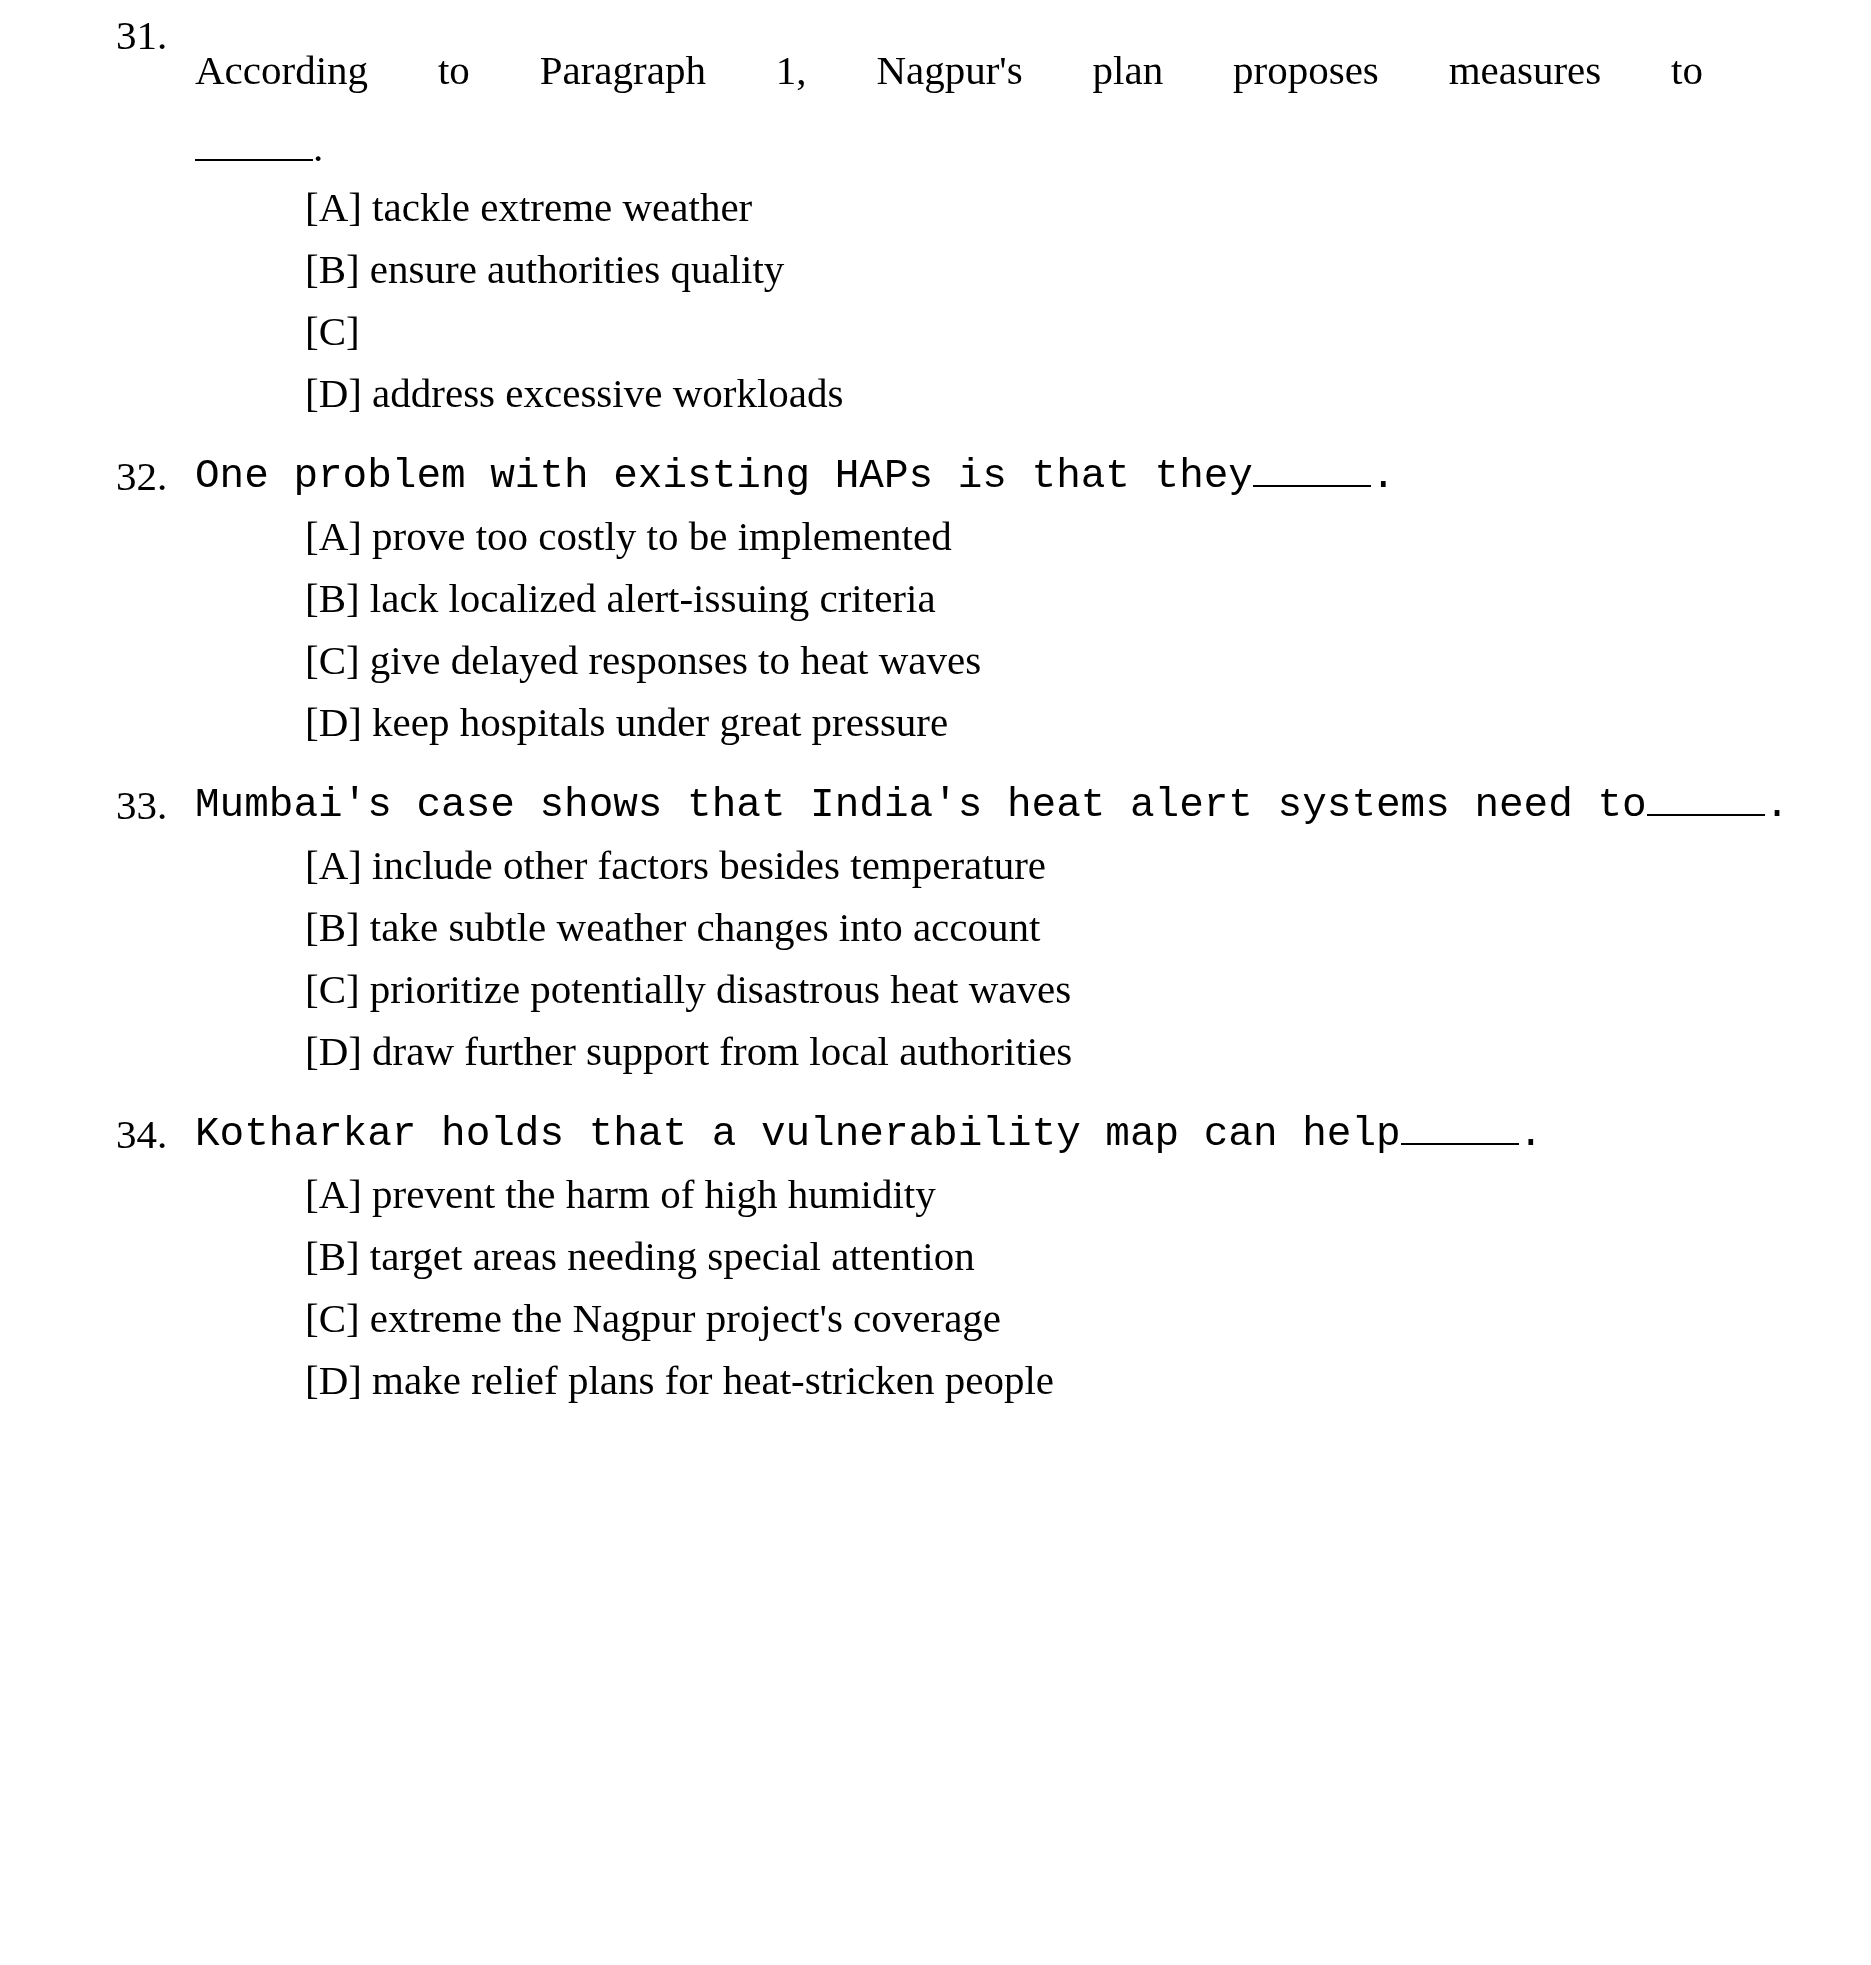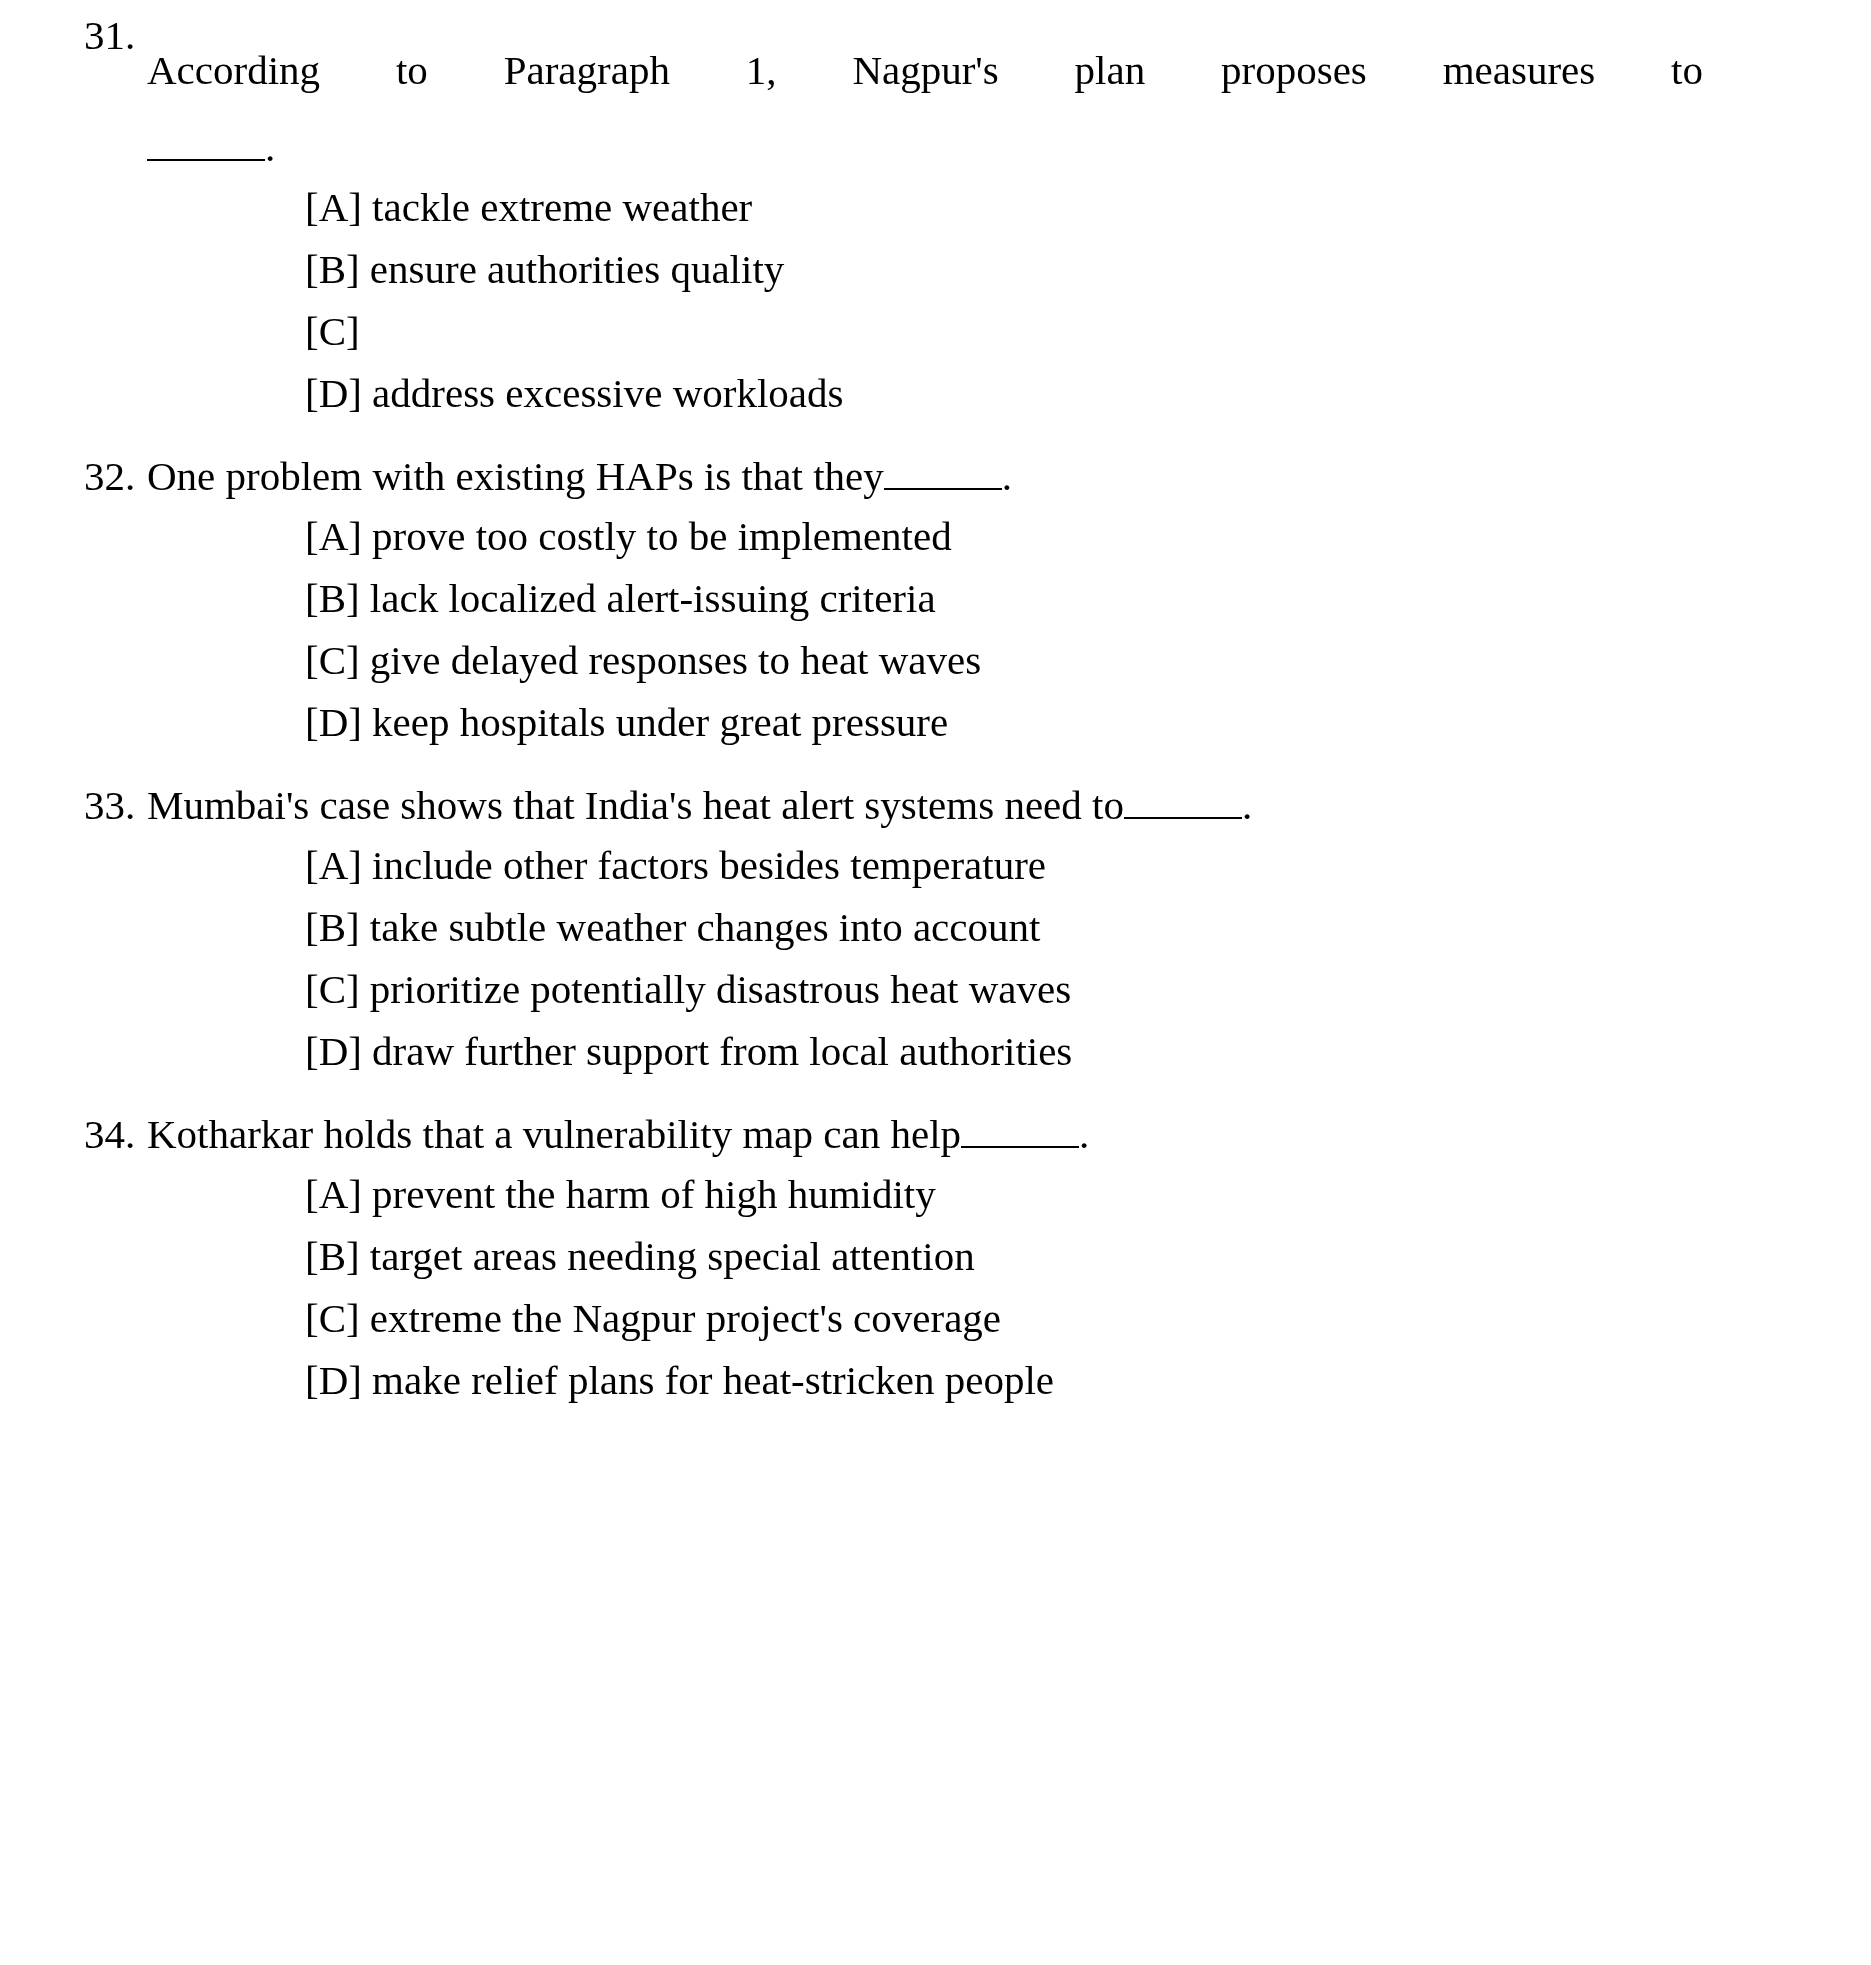--- a/index.html
+++ b/index.html
@@ -32,24 +32,25 @@
   
   .question {
     margin: 0;
     padding: 0;
   }
 
   
   .stem {
     display: flex;
     align-items: flex-start;
-    padding-left: 84px;
+    padding-left: 116px;
     padding-right: 169px;
     font-size: 41px;
     line-height: 1.42;
+    gap: 16px;
   }
   .stem-num {
     flex: 0 0 auto;
     width: 63px;
     text-align: left;
     white-space: nowrap;
   }
   .stem-body {
     flex: 1 1 auto;
     min-width: 0;
@@ -67,20 +68,21 @@
     text-align-last: justify;
     white-space: normal;
   }
   .stem-body.justify .line2 {
     display: block;
     margin-top: 19.7px;
   }
 
   .stem-body.single {
     white-space: nowrap;
+    font-family: Liberation Mono, monospace;
   }
 
   
   .blank {
     display: inline-block;
     border-bottom: 2.8px solid #000;
     vertical-align: baseline;
     height: 0.92em;
     margin: 0 0 0 0;
   }

